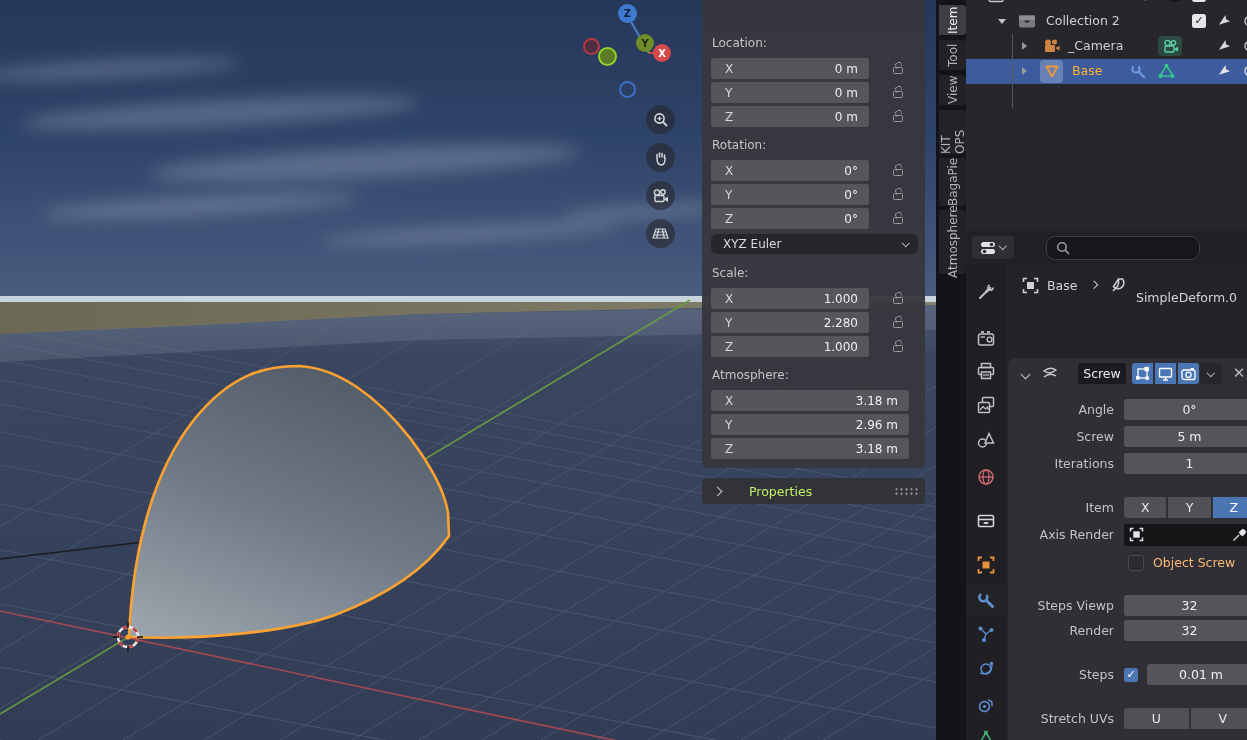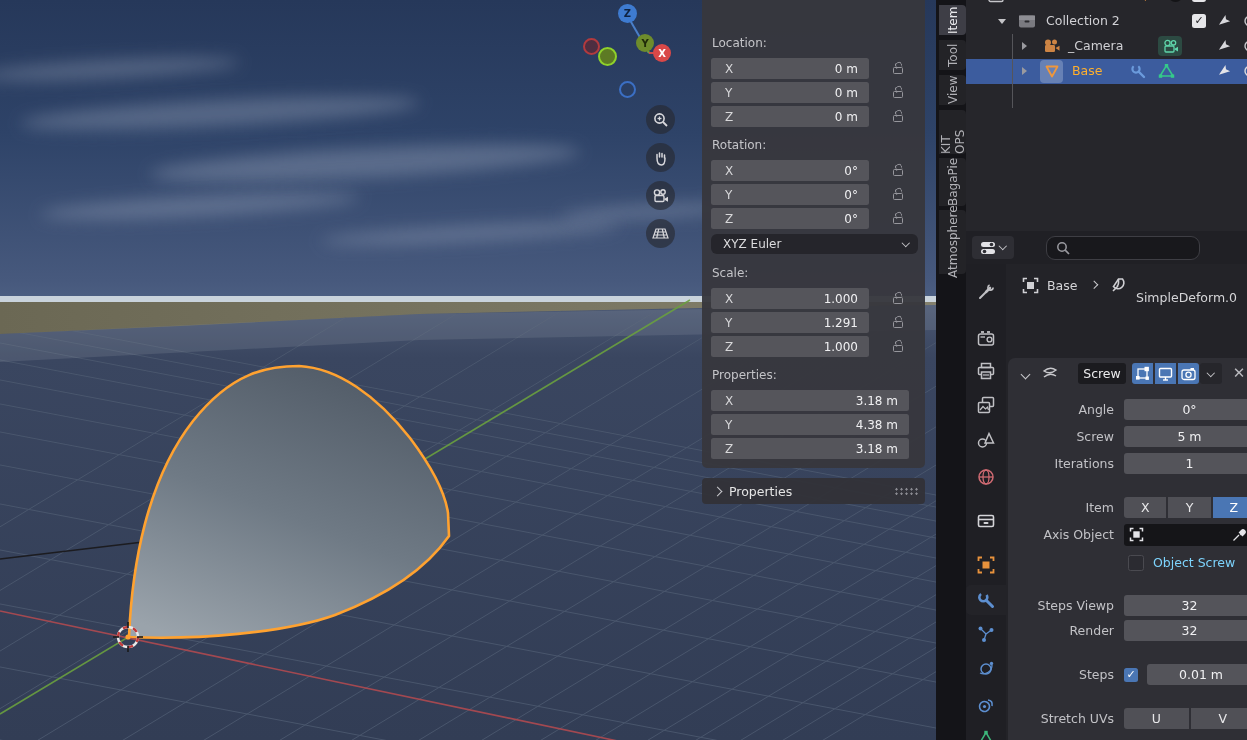--- a/index.html
+++ b/index.html
@@ -111,21 +111,21 @@
   .seg .sbtn{flex:1;height:21px;background:#505056;border-radius:0;display:flex;
     align-items:center;justify-content:center;color:#e8e8ea;}
   .seg .sbtn:first-child{border-radius:3px 0 0 3px;}
   .seg .sbtn.on{background:#4a76b4;color:#fff;}
   .objfld{flex:1;height:22px;background:#151518;border-radius:3px;display:flex;
     align-items:center;}
   .cb{width:14px;height:14px;border-radius:2.5px;flex:0 0 auto;}
   .cb.off{background:#2b2b31;border:1px solid #4a4a50;}
   .cb.on{background:#4a76b4;color:#fff;font-size:11px;line-height:14px;text-align:center;
     font-weight:bold;}
-  .dimtext{color:#7dd3fc;}
+  .dimtext{color:#fdba74;}
 </style>
 </head>
 <body>
 
 <div class="screen">
 
   <div class="viewport">
     <div class="cloud" style="left:-20px;top:60px;width:260px;height:18px;"></div>
     <div class="cloud" style="left:20px;top:100px;width:400px;height:26px;"></div>
     <div class="cloud" style="left:150px;top:148px;width:430px;height:30px;"></div>
@@ -305,47 +305,47 @@
     </div>
 
     <span class="sec-label" style="top:266px;">Scale:</span>
     <div class="fld" style="top:288px;">
         <span class="ax">X</span>
         <span class="val">1.000</span>
       </div>
     <span class="lock" style="top:292px;"></span>
     <div class="fld" style="top:312px;">
         <span class="ax">Y</span>
-        <span class="val">1.291</span>
+        <span class="val">2.280</span>
       </div>
     <span class="lock" style="top:316px;"></span>
     <div class="fld" style="top:336px;">
         <span class="ax">Z</span>
         <span class="val">1.000</span>
       </div>
     <span class="lock" style="top:340px;"></span>
 
-    <span class="sec-label" style="top:368px;">Properties:</span>
+    <span class="sec-label" style="top:368px;">Atmosphere:</span>
     <div class="fld wide" style="top:390px;">
         <span class="ax">X</span>
         <span class="val">3.18 m</span>
       </div>
     <div class="fld wide" style="top:414px;">
         <span class="ax">Y</span>
-        <span class="val">4.38 m</span>
+        <span class="val">2.96 m</span>
       </div>
     <div class="fld wide" style="top:438px;">
         <span class="ax">Z</span>
         <span class="val">3.18 m</span>
       </div>
   </div>
 
   <div class="npanel2">
     <span class="chev right" style="margin-left:12px;"></span>
-    <span style="margin-left:8px;font-size:12.5px;color:#e5e5e5;">Properties</span>
+    <span style="margin-left:28px;font-size:12.5px;color:#bef264;">Properties</span>
     <span class="grip" style="position:absolute;left:192px;top:9px;"></span>
   </div>
 
   <div class="tabstrip">
     <div class="vtab active" style="top:5px;height:30px;">Item</div>
     <div class="vtab" style="top:40px;height:30px;">Tool</div>
     <div class="vtab" style="top:75px;height:30px;">View</div>
     <div class="vtab" style="top:110px;height:44px;">KIT OPS</div>
     <div class="vtab" style="top:158px;height:48px;">BagaPie</div>
     <div class="vtab" style="top:210px;height:64px;">Atmosphere</div>
@@ -596,21 +596,21 @@
 
       <div class="prow" style="top:138px;">
         <span class="plabel">Item</span>
         <span class="seg">
           <span class="sbtn">X</span>
           <span class="sbtn">Y</span>
           <span class="sbtn on">Z</span>
         </span>
       </div>
       <div class="prow" style="top:165px;">
-        <span class="plabel">Axis Object</span>
+        <span class="plabel">Axis Render</span>
         <span class="objfld">
           <svg width="15" height="15" style="margin-left:5px;">
               <path d="M1.5 4.5 V1.5 H4.5 M10.5 1.5 h3 v3 M13.5 10.5 v3 h-3 M4.5 13.5 h-3 v-3" fill="none" stroke="#e4e4e8" stroke-width="1.5"></path>
               <rect x="4.3" y="4.3" width="6.4" height="6.4" fill="#e4e4e8"></rect>
             </svg>
           <svg width="15" height="15" style="margin-left:auto;margin-right:8px;">
               <path d="M1.5 13.5 l5.5-5.5 M8 6.5 l1.5 1.5 M9.5 3.5 a2 2 0 0 1 3 3 l-2 2 -3-3 Z" fill="#e4e4e8" stroke="#e4e4e8" stroke-width="1.3"></path>
             </svg>
         </span>
       </div>

